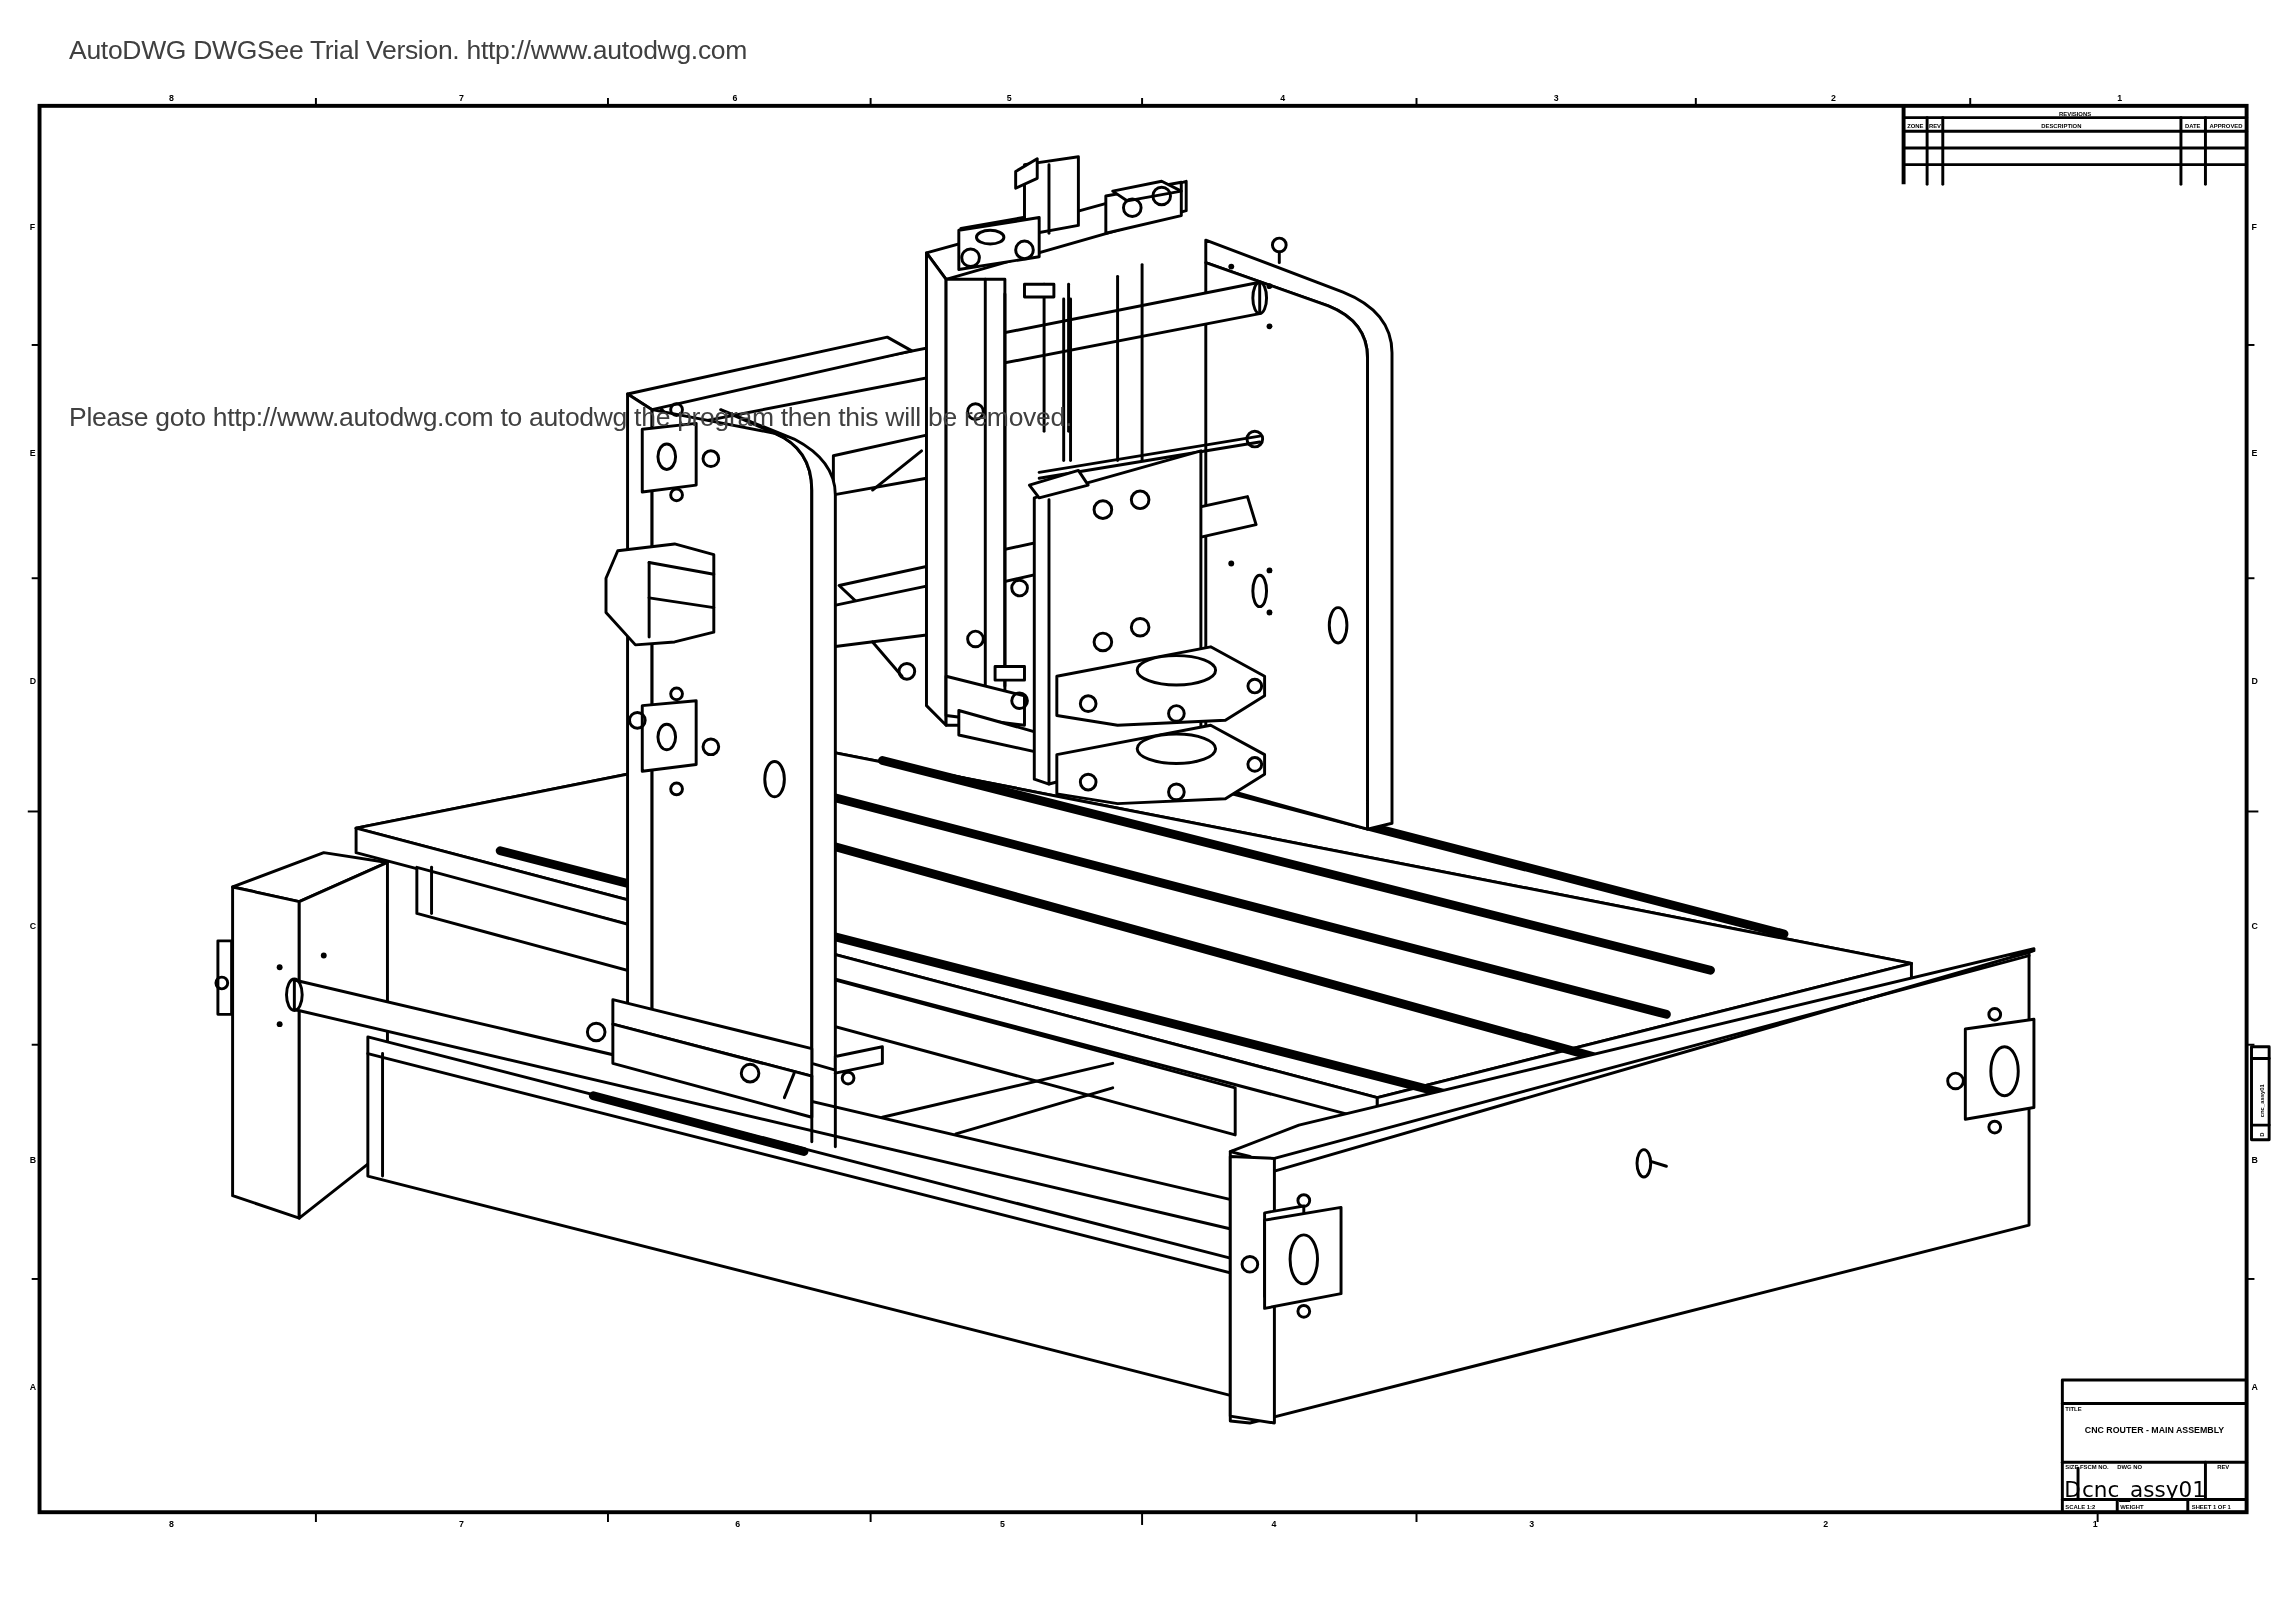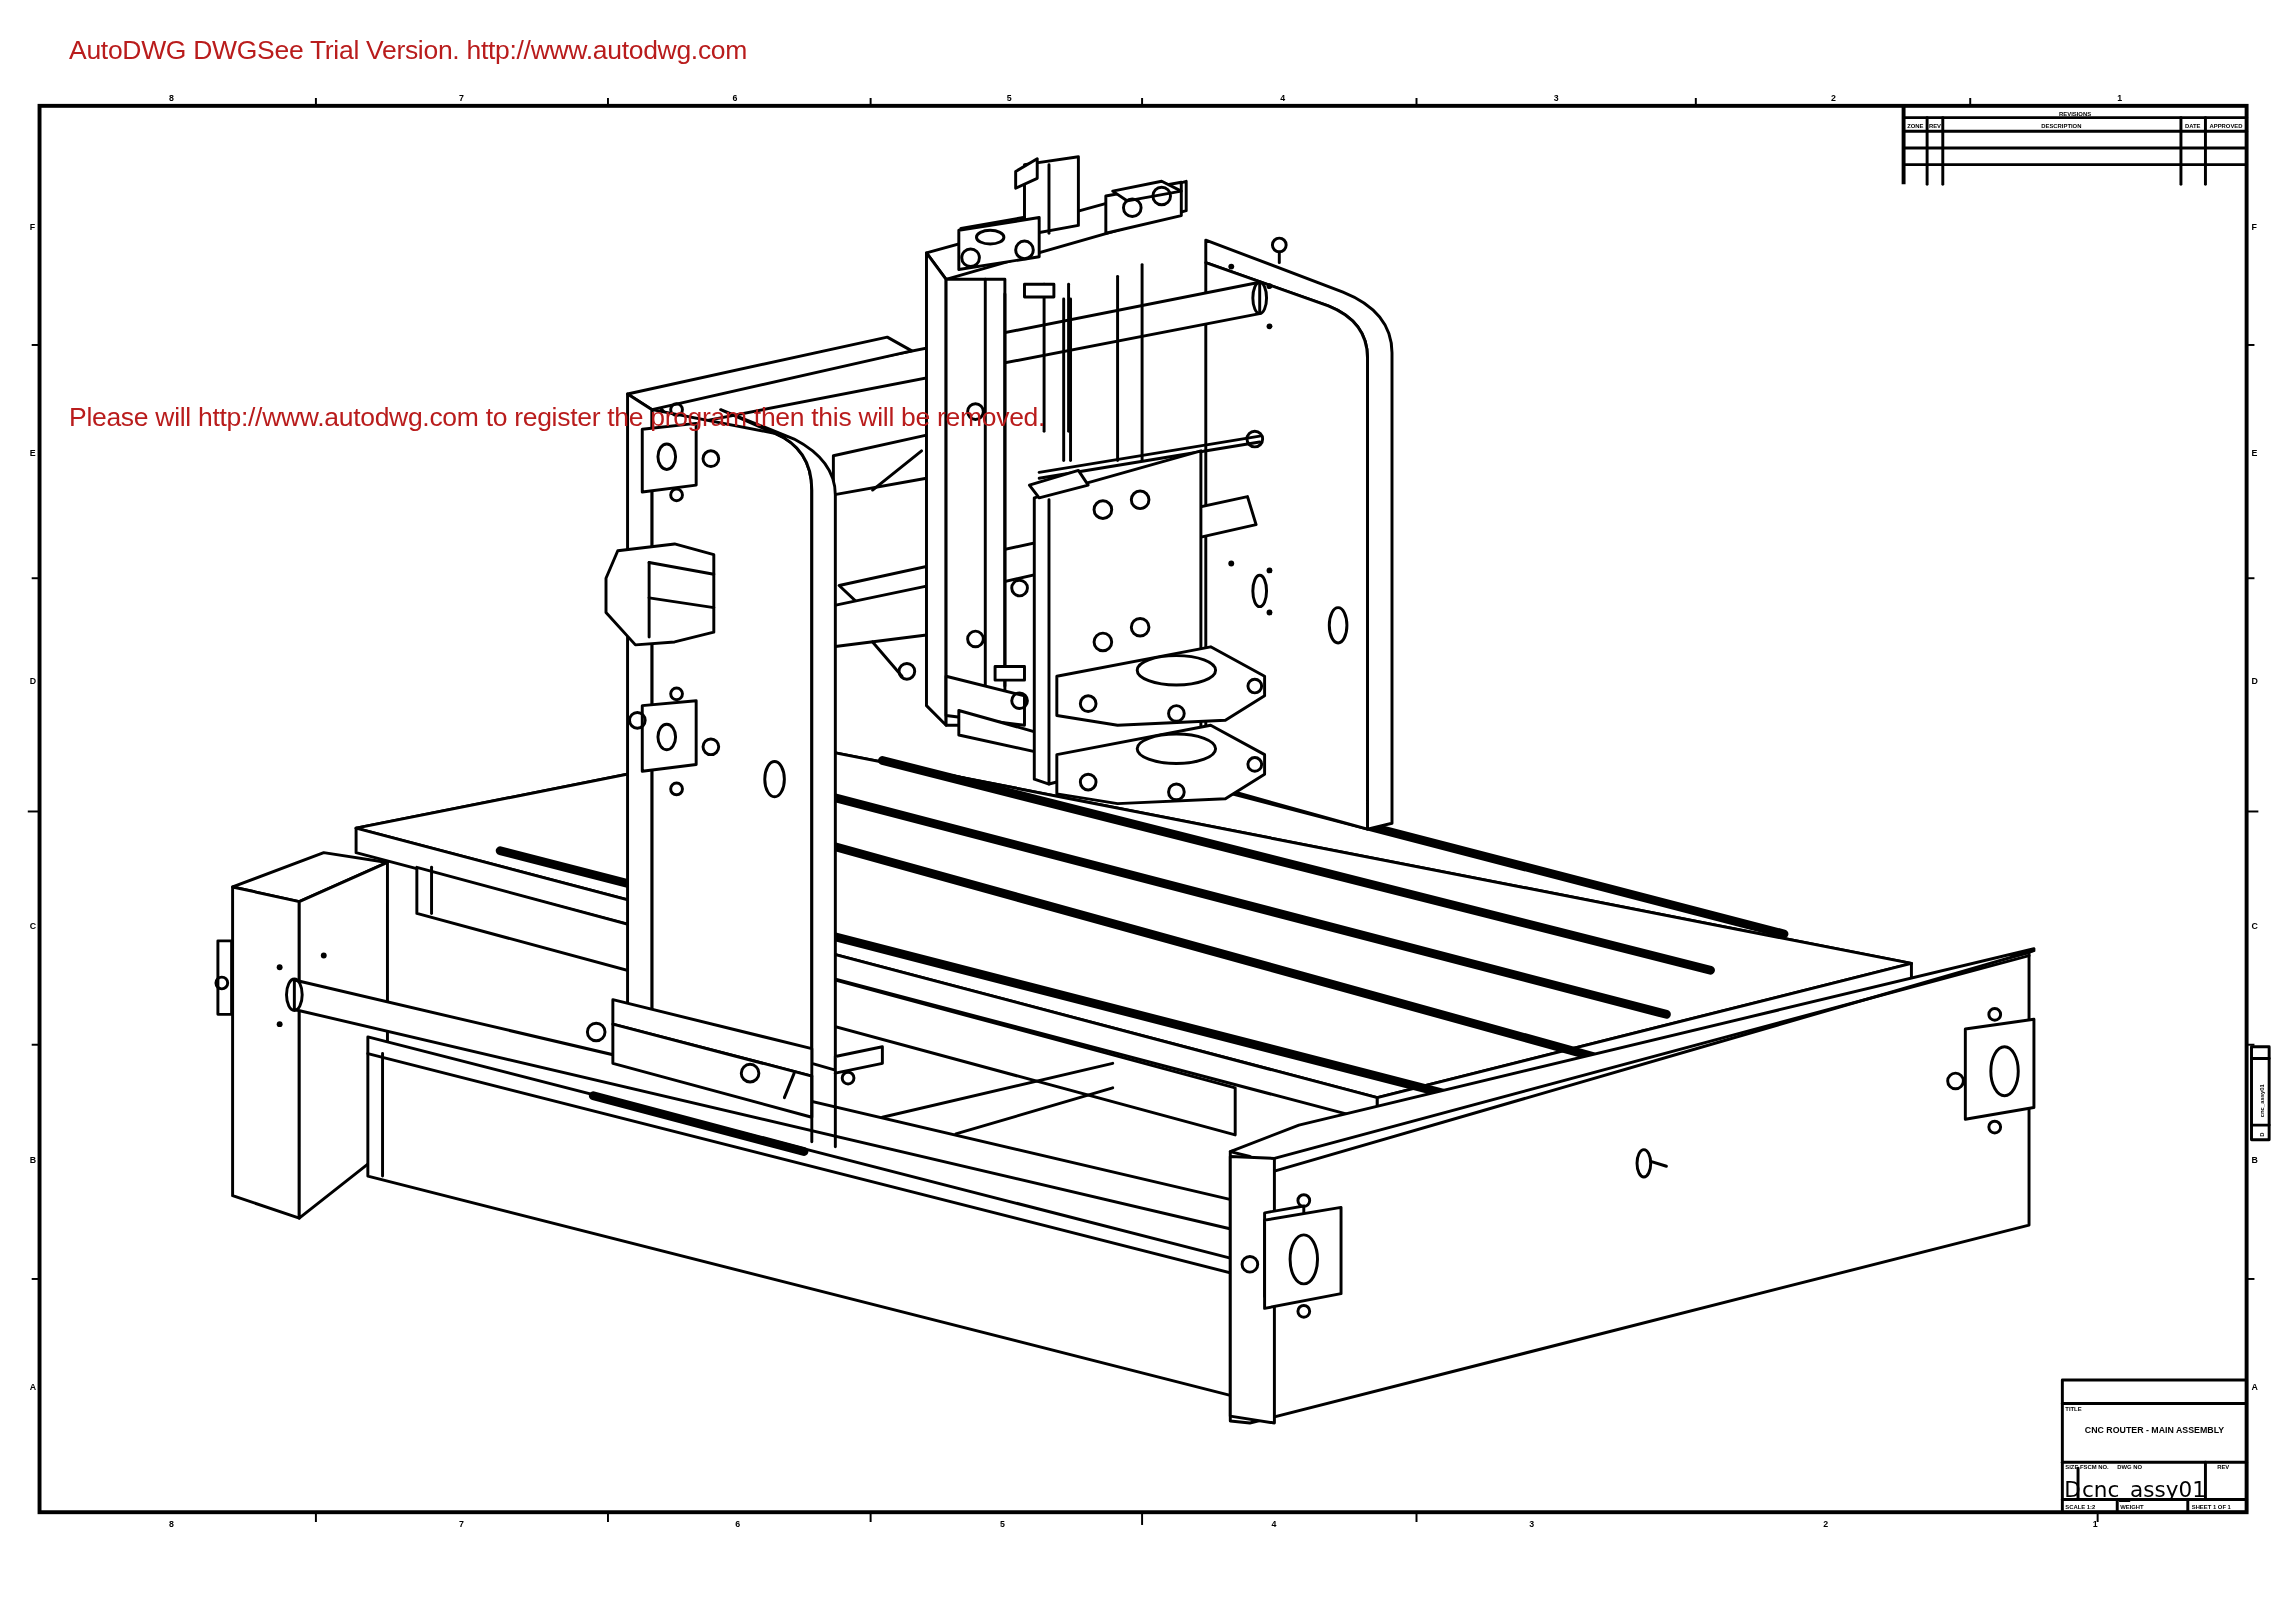--- a/index.html
+++ b/index.html
@@ -1,39 +1,39 @@
 <!DOCTYPE html>
 <html><head>
 <meta charset="utf-8">
 <style>
   html, body { margin: 0; padding: 0; background: #ffffff; }
   body { width: 2293px; height: 1621px; position: relative; overflow: hidden;
          font-family: "Liberation Sans", sans-serif; color: #000; }
   .wm { position: absolute; font-family: "Liberation Sans", sans-serif; font-size: 26.5px;
-        color: #b91c1c; white-space: nowrap; letter-spacing: -0.3px; }
+        color: #404040; white-space: nowrap; letter-spacing: -0.3px; }
   #wm-top { left: 69px; top: 35px; }
   #wm-mid { left: 69px; top: 402px; z-index: 3; }
   svg#drawing { position: absolute; left: 0; top: 0; }
   .ln { stroke: #000; stroke-width: 3; fill: none; stroke-linejoin: round; stroke-linecap: round; }
   .lnf { stroke: #000; stroke-width: 3; fill: #fff; stroke-linejoin: round; }
   .thin { stroke: #000; stroke-width: 2; fill: none; }
   .thick { stroke: #000; stroke-width: 9; fill: none; stroke-linecap: round; }
   .border { stroke: #000; stroke-width: 4; fill: none; }
   .zone-lbl { font-family: "Liberation Sans", sans-serif; font-size: 9px; font-weight: bold; fill: #000; }
   .tb-small { font-family: "Liberation Sans", sans-serif; font-size: 6px; font-weight: bold; fill: #000; }
   .tb-title { font-family: "Liberation Sans", sans-serif; font-size: 9px; font-weight: bold; fill: #000; }
   .tb-dwg { font-family: "DejaVu Sans", sans-serif; font-size: 22px; fill: #000; }
   .tb-size { font-family: "DejaVu Sans", sans-serif; font-size: 22px; fill: #000; }
   .dot { fill: #000; }
 </style>
 </head>
 <body>
 
 <div id="wm-top" class="wm">AutoDWG DWGSee Trial Version. http://www.autodwg.com</div>
-<div id="wm-mid" class="wm">Please will http://www.autodwg.com to register the program then this will be removed.</div>
+<div id="wm-mid" class="wm">Please goto http://www.autodwg.com to autodwg the program then this will be removed.</div>
 
 <svg id="drawing" width="2293" height="1621" viewBox="0 0 2339 1654">
 
   <rect class="border" x="40" y="108" width="2252" height="1435"></rect>
 
   <g>
     <line class="thin" x1="322" y1="100" x2="322" y2="108"></line>
     <line class="thin" x1="620" y1="100" x2="620" y2="108"></line>
     <line class="thin" x1="888" y1="100" x2="888" y2="108"></line>
     <line class="thin" x1="1165" y1="100" x2="1165" y2="108"></line>

